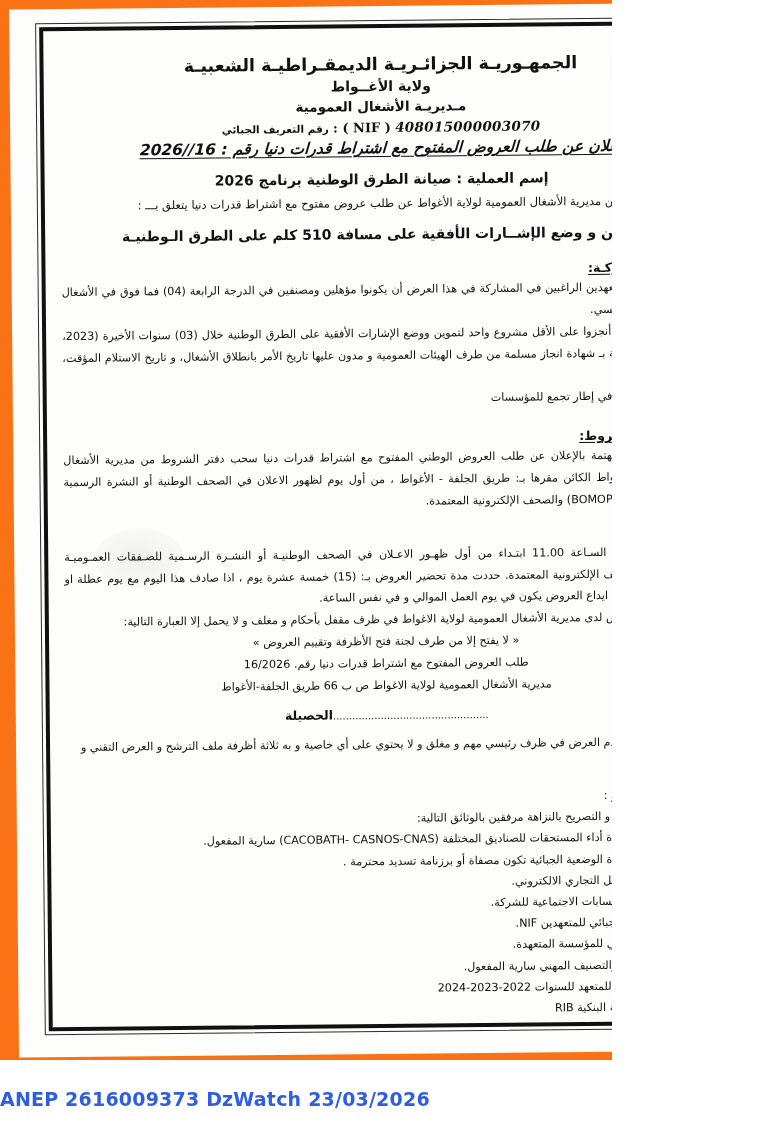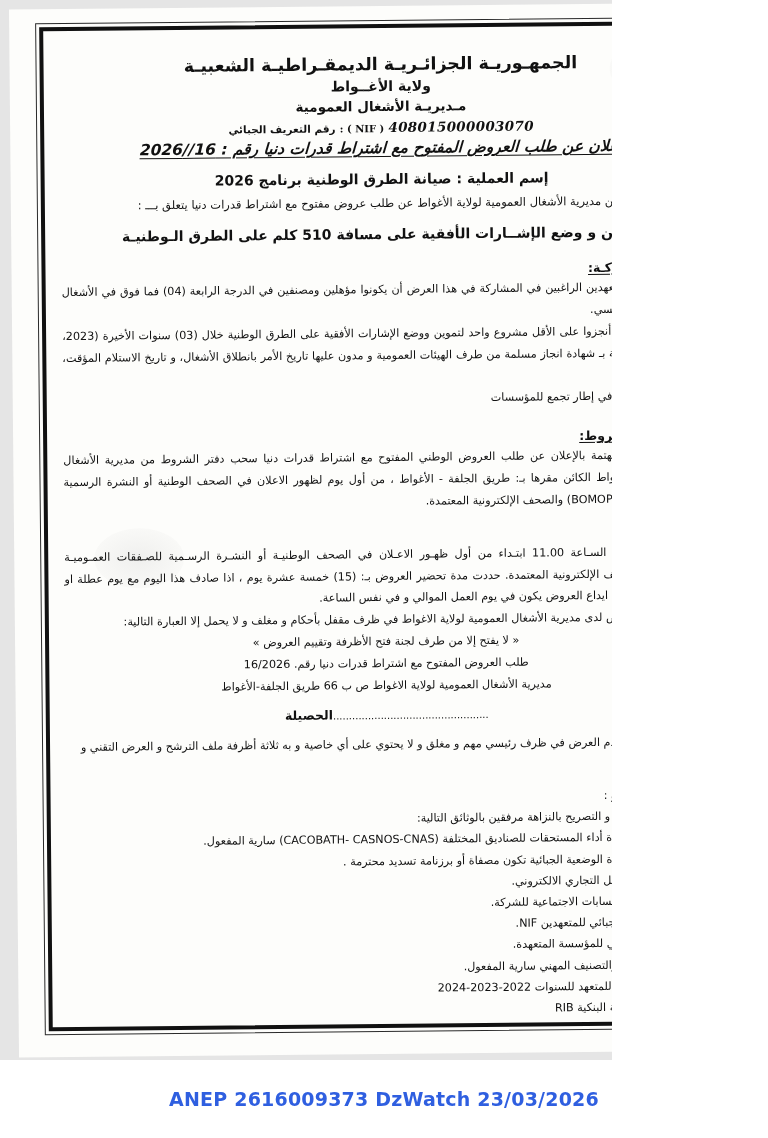--- a/index.html
+++ b/index.html
@@ -6,21 +6,21 @@
   body{
     width:768px;height:1138px;
     background:#ffffff;
     font-family:"DejaVu Sans", sans-serif;
     overflow:hidden;
     position:relative;
   }
   
   #scan{
     position:absolute;left:0;top:0;width:612px;height:1060px;
-    background:#e5e5e5;
+    background:#f97316;
     overflow:hidden;
   }
   #paper{
     position:absolute;left:14px;top:6px;width:740px;height:1048px;
     background:#fdfdfb;
     transform:rotate(-0.55deg);
     transform-origin:50% 50%;
     box-shadow:0 0 0 0 transparent;
   }
   
@@ -53,21 +53,21 @@
   .hdr2{text-align:center;font-weight:bold;font-size:14px;margin:4px 0 0 0;}
   .hdr3{text-align:center;font-weight:bold;font-size:13.5px;margin:4px 0 0 0;}
   .nif{
     text-align:center;font-size:12px;margin:5px 0 0 0;font-weight:bold;
   }
   .nif .num{
     font-family:"DejaVu Serif", serif;font-style:italic;font-weight:bold;
     font-size:13.5px;letter-spacing:.3px;
   }
   .nif .lbl{font-size:10.5px;font-weight:bold;}
-  .nif .nifen{font-family:"DejaVu Serif", serif;font-weight:bold;font-size:10px;}
+  .nif .nifen{font-family:"DejaVu Serif", serif;font-weight:bold;font-size:13px;}
 
   .annonce{
     text-align:center;margin:4px 0 0 0;
     font-weight:bold;font-style:italic;font-size:15.5px;
     text-decoration:underline;text-underline-offset:3px;
     transform:skewX(-3deg);
   }
 
   .op{
     text-align:center;font-weight:bold;font-size:14px;margin:14px 0 0 0;
@@ -118,21 +118,21 @@
   .smudge{
     position:absolute;border-radius:50%;
     background:radial-gradient(rgba(120,120,120,.10), rgba(255,255,255,0));
     pointer-events:none;
   }
 
   
   #footer{
     position:absolute;left:0;top:1060px;width:768px;height:78px;
     background:#ffffff;
-    display:flex;align-items:center;justify-content:center;
+    display:flex;align-items:center;justify-content:flex-end;
   }
   #footer .anep{
     color:#2f5fe0;font-weight:bold;font-size:19px;
     font-family:"DejaVu Sans", sans-serif;direction:ltr;
     letter-spacing:.2px;
   }
 </style>
 </head>
 <body>
 

